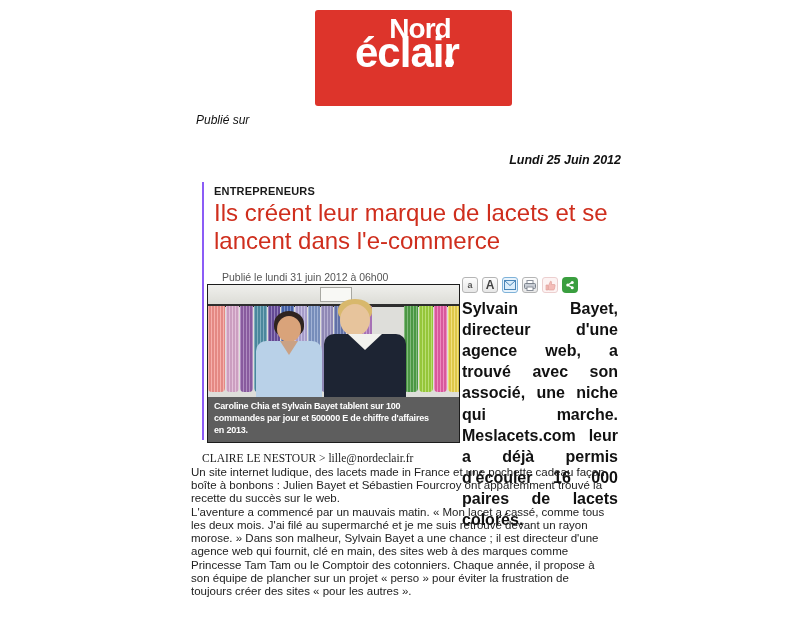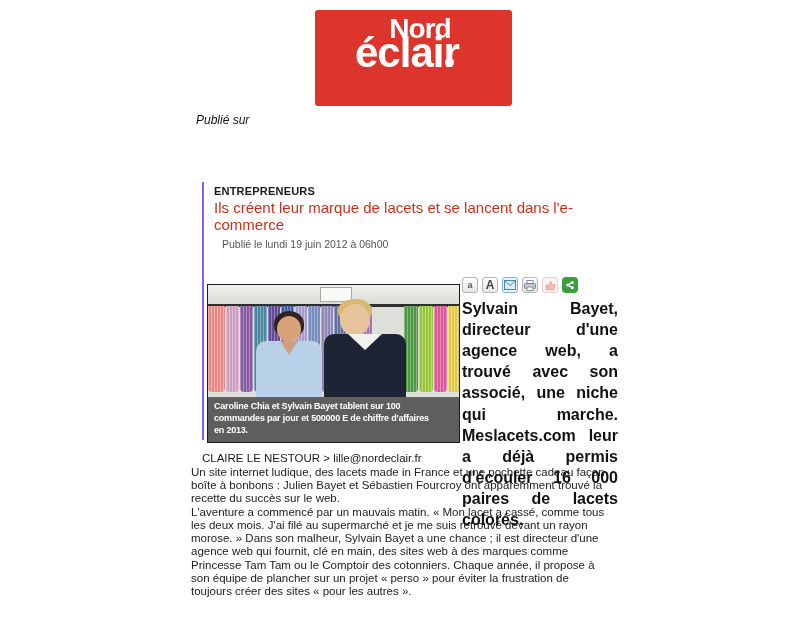--- a/index.html
+++ b/index.html
@@ -34,22 +34,22 @@
     position:absolute;left:195px;top:153px;width:426px;text-align:right;
     font-size:12.5px;font-style:italic;font-weight:bold;color:#111;
   }
   
   .article-block{
     position:absolute;left:202px;top:182px;width:420px;height:258px;
     border-left:2px solid #8b5cf6;
   }
   .category{font-size:11px;font-weight:bold;color:#1a1a1a;margin:3px 0 2px 10px;letter-spacing:0.2px;}
   .headline{
-    font-size:15px;line-height:1.16;color:var(--headline-red);
-    margin:2px 0 4px 10px;width:402px;font-weight:normal;
+    font-size:24px;line-height:1.16;color:var(--headline-red);
+    margin:2px 0 16px 10px;width:402px;font-weight:normal;
   }
   .published{font-size:10.5px;color:#555;margin:3px 0 0 18px;}
   
   .photo{
     position:absolute;left:3px;top:102px;width:253px;border:1px solid #1c1c1c;background:#d8d8d4;
   }
   .photo-img{position:relative;height:112px;overflow:hidden;background:#dededa;}
   .wall{position:absolute;left:0;top:0;width:100%;height:20px;background:linear-gradient(#efefec,#dcdcd6);}
   .wall-tag{position:absolute;left:112px;top:2px;width:32px;height:15px;background:#f8f8f5;border:1px solid #a8a8a2;}
   .rack{position:absolute;left:0;top:19px;width:100%;height:3px;background:#2e2e2e;}
@@ -76,44 +76,45 @@
   .tool-btn.small-a{font-size:9px;}
   .tool-btn.big-a{font-size:12px;color:#444;}
   .tool-btn.mail{border-color:#7fb2d8;background:#e8f3fc;}
   .tool-btn.like{border-color:#eccfcf;background:#fdf3f3;}
   .tool-btn.share{border:none;background:var(--share-green);border-radius:4px;}
   .lead{
     margin-top:4px;font-size:16px;font-weight:bold;line-height:1.32;
     text-align:justify;color:#111;
   }
   
-  .byline{position:absolute;left:202px;top:452px;font-size:11.5px;color:#1a1a1a;}
+  .byline{position:absolute;left:202px;top:452px;font-size:11.5px;color:#1a1a1a;font-family:Liberation Serif, serif;}
   .byline a{color:#1a1a1a;text-decoration:none;cursor:pointer;}
   .body-copy{position:absolute;left:191px;top:466px;width:420px;font-size:11.5px;line-height:1.15;color:var(--body-text);}
   .body-copy p{margin:0;}
 </style>
 </head>
 <body>
 
 <div class="page">
 
   <div class="logo">
     <div class="logo-l1">Nord</div>
     <div class="logo-l2">éclair</div>
     <div class="logo-dot"></div>
   </div>
 
   <div class="diffuse">Publié sur</div>
 
 
+  <div class="edition-date">Lundi 25 Juin 2012</div>
 
   <div class="article-block">
     <div class="category">ENTREPRENEURS</div>
     <h1 class="headline">Ils créent leur marque de lacets et se lancent dans l'e-commerce</h1>
-    <div class="published">Publié le lundi 19 juin 2012 à 06h00</div>
+    <div class="published">Publié le lundi 31 juin 2012 à 06h00</div>
 
     <div class="photo">
       <div class="photo-img">
         <div class="wall"></div>
         <div class="wall-tag"></div>
         <div class="rack"></div>
 
         <div class="stripe" style="left:0;width:17px;background-color:#f2928c;"></div>
         <div class="stripe" style="left:18px;width:13px;background-color:#d8a8cc;"></div>
         <div class="stripe" style="left:32px;width:13px;background-color:#9060a8;"></div>

